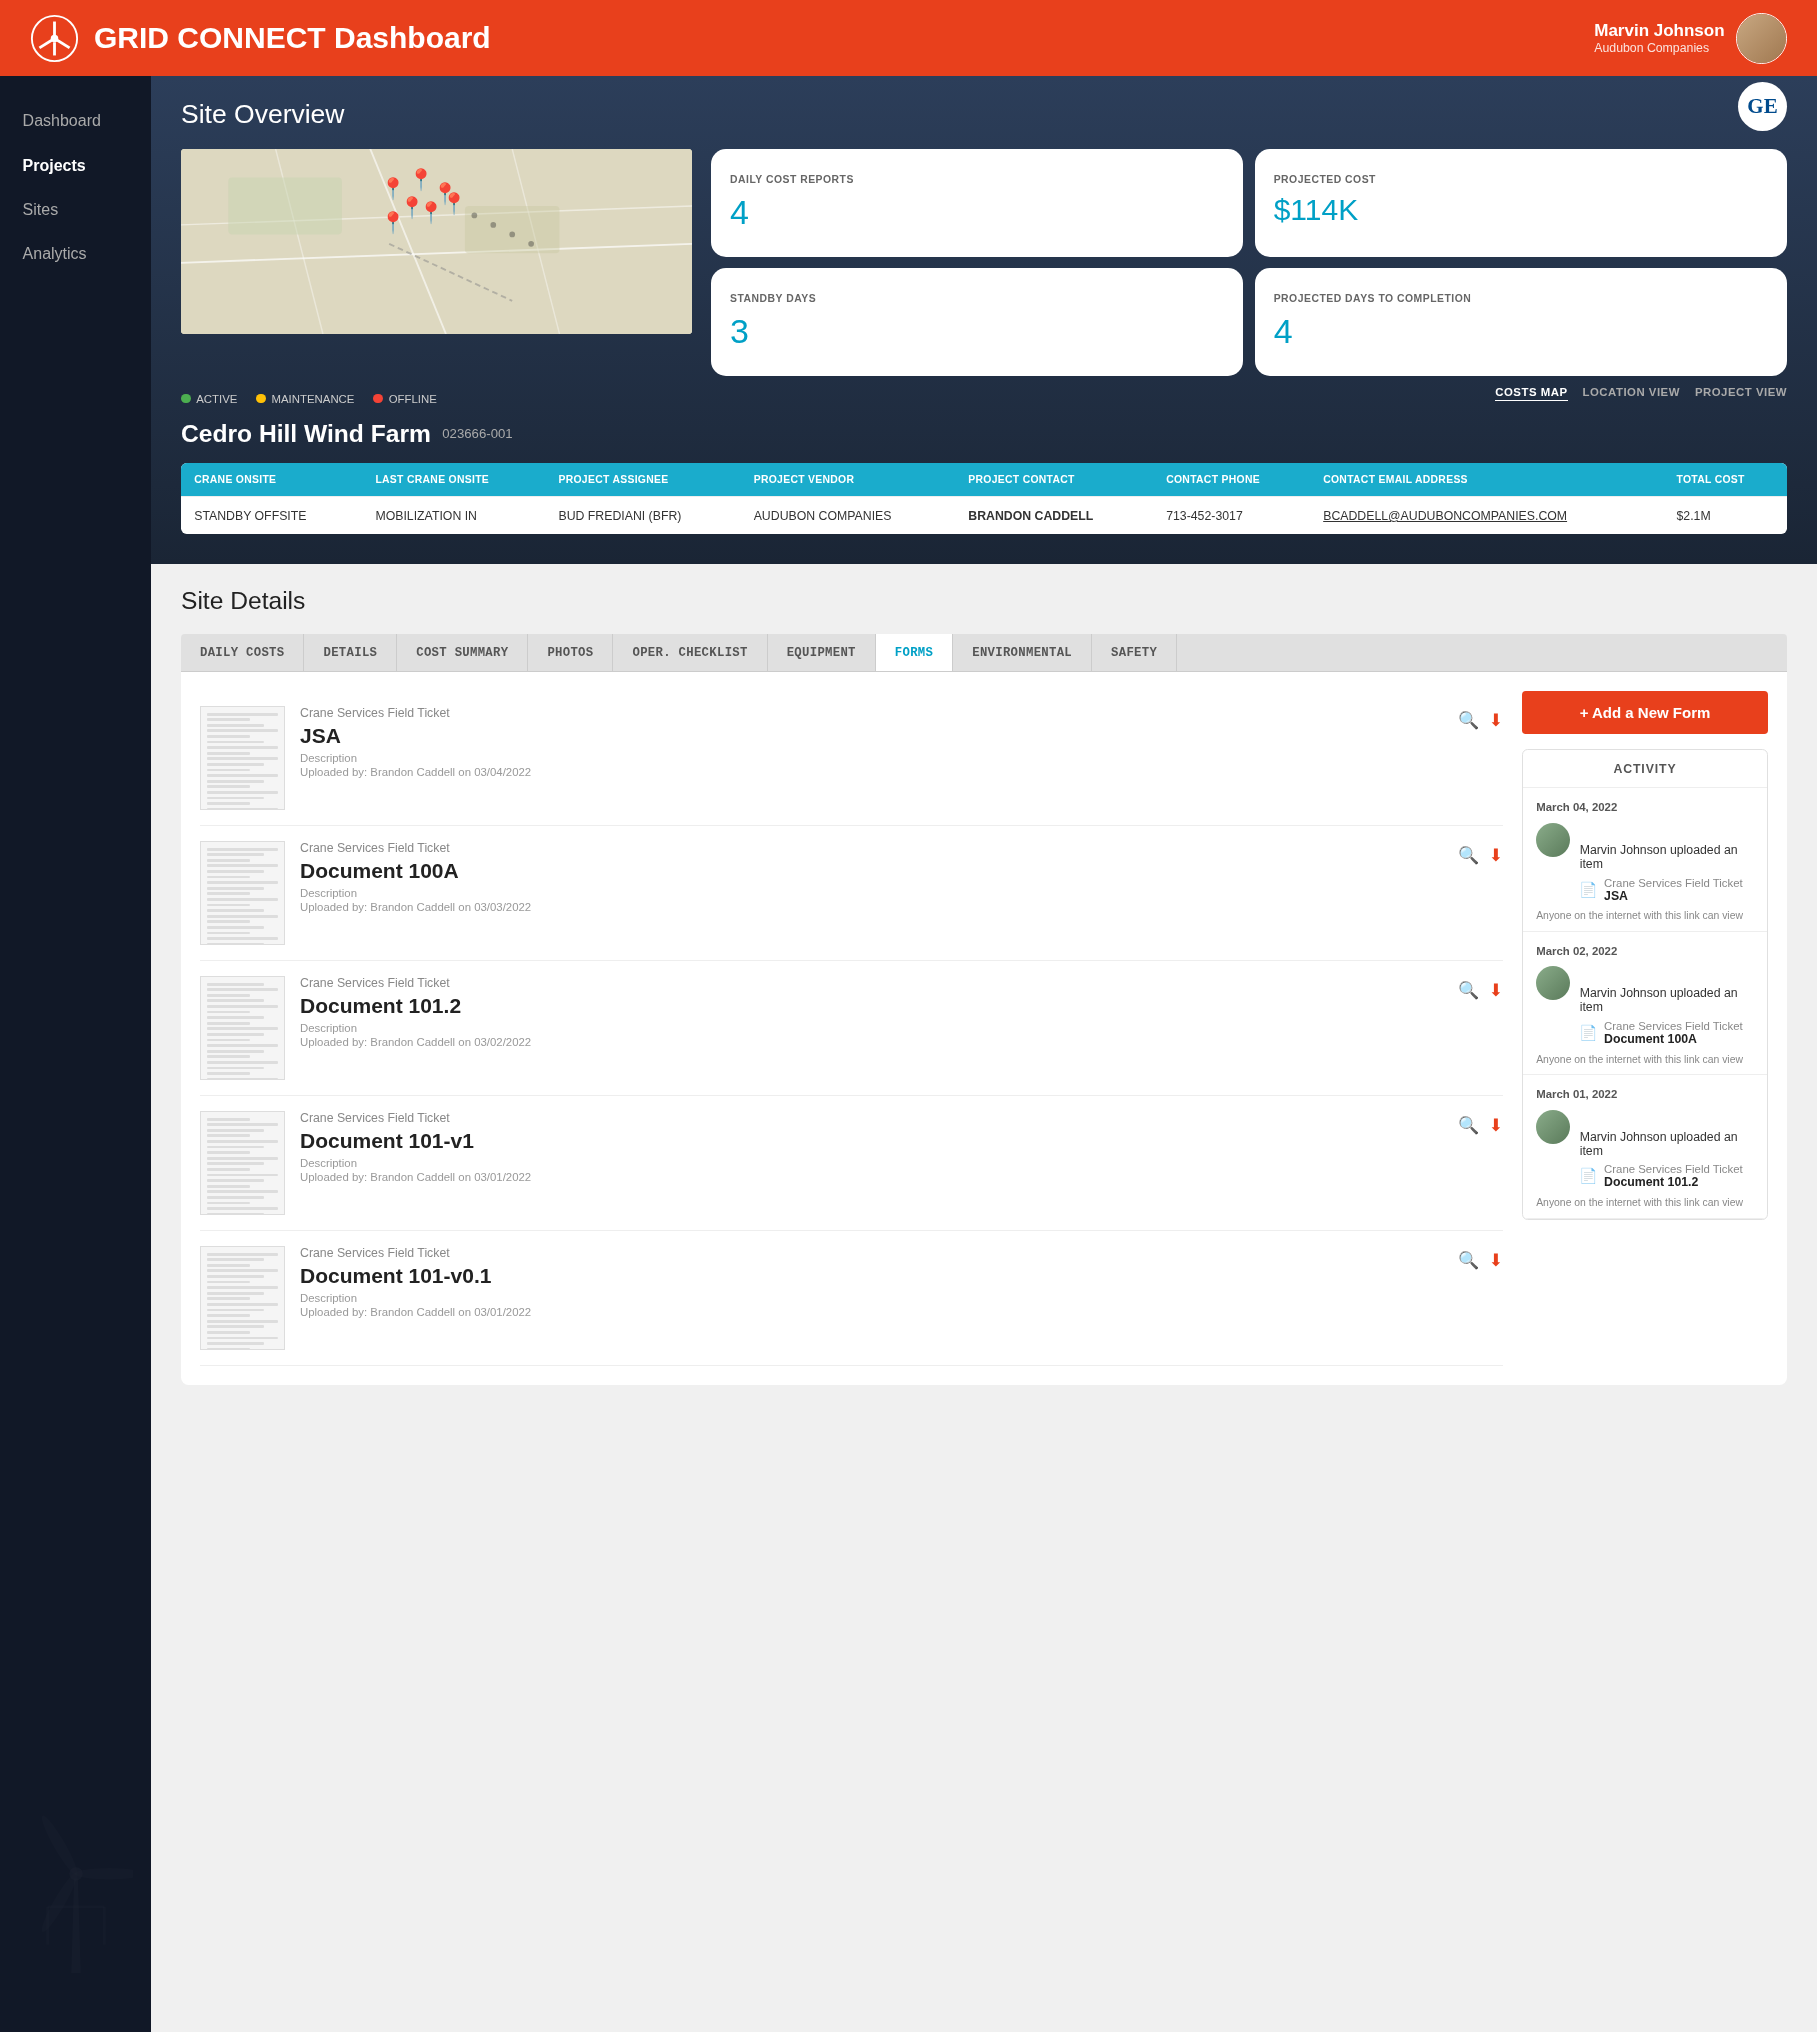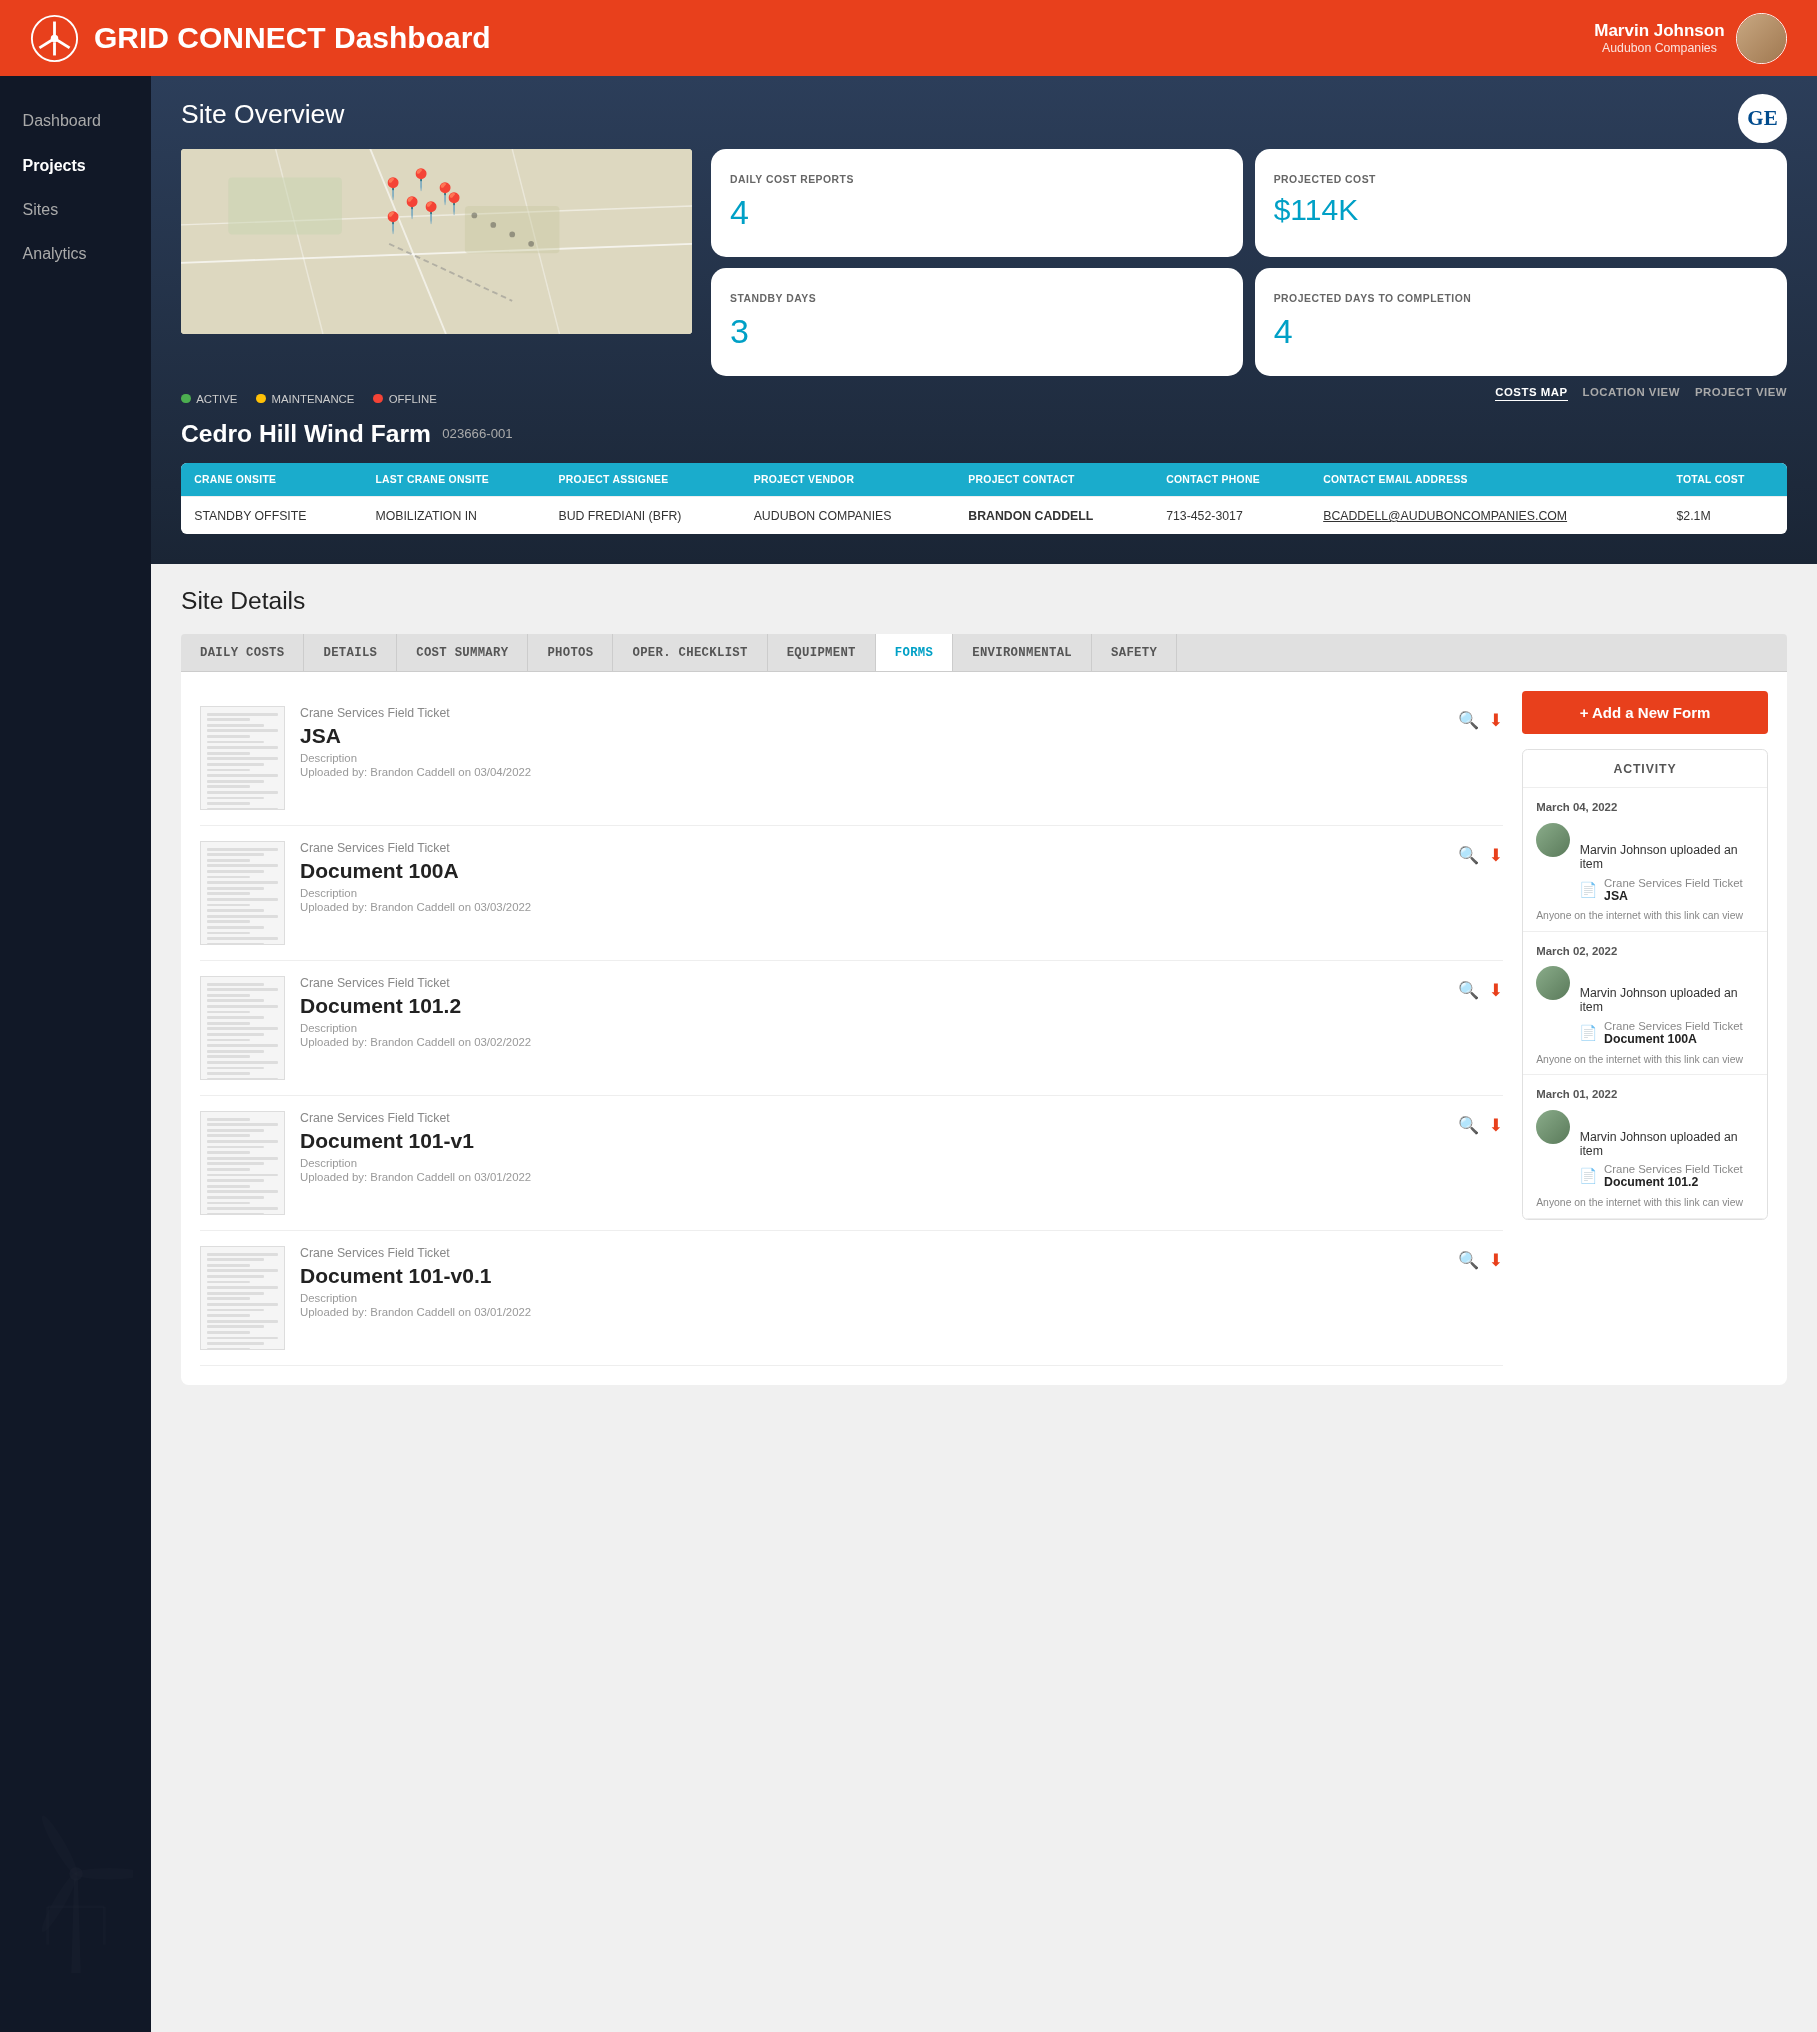--- a/index.html
+++ b/index.html
@@ -11,21 +11,21 @@
       display: flex;
       align-items: center;
       justify-content: space-between;
       padding: 0 30px;
       height: 76px;
     }
     .header-left { display: flex; align-items: center; gap: 15px; }
     .header-logo { width: 49px; height: 49px; }
     .header-title { color: white; font-size: 30px; font-weight: bold; }
     .header-right { display: flex; align-items: center; gap: 11.4px; }
-    .header-user-info { text-align: center; color: white; }
+    .header-user-info { text-align: left; color: white; }
     .header-user-name { font-size: 17px; font-weight: bold; }
     .header-user-company { font-size: 12.3px; opacity: 0.85; }
     .header-avatar { width: 51px; height: 51px; border-radius: 50%; background: #ccc; overflow: hidden; border: 1.9px solid white; }
     .header-avatar-img { width: 100%; height: 100%; background: linear-gradient(135deg, #c8a882, #a07850); }
 
     
     .main-layout { display: flex; min-height: calc(2033px - 76px); }
 
     
     .sidebar {
@@ -88,21 +88,21 @@
       padding: 25px 19px;
       min-height: 85px;
     }
     .stat-card-label { font-size: 10.4px; color: #666; text-transform: uppercase; font-weight: bold; letter-spacing: 0.5px; margin-bottom: 7.6px; display: flex; justify-content: space-between; align-items: flex-start; }
     .stat-card-value { font-size: 34px; color: #00a0c6; font-weight: 300; }
     .stat-card-value.large { font-size: 30px; }
 
     
     .ge-logo {
       position: absolute;
-      top: 18px;
+      top: 6px;
       right: 30px;
       width: 49px;
       height: 49px;
       background: white;
       border-radius: 50%;
       display: flex;
       align-items: center;
       justify-content: center;
       font-size: 21px;
       font-weight: bold;

